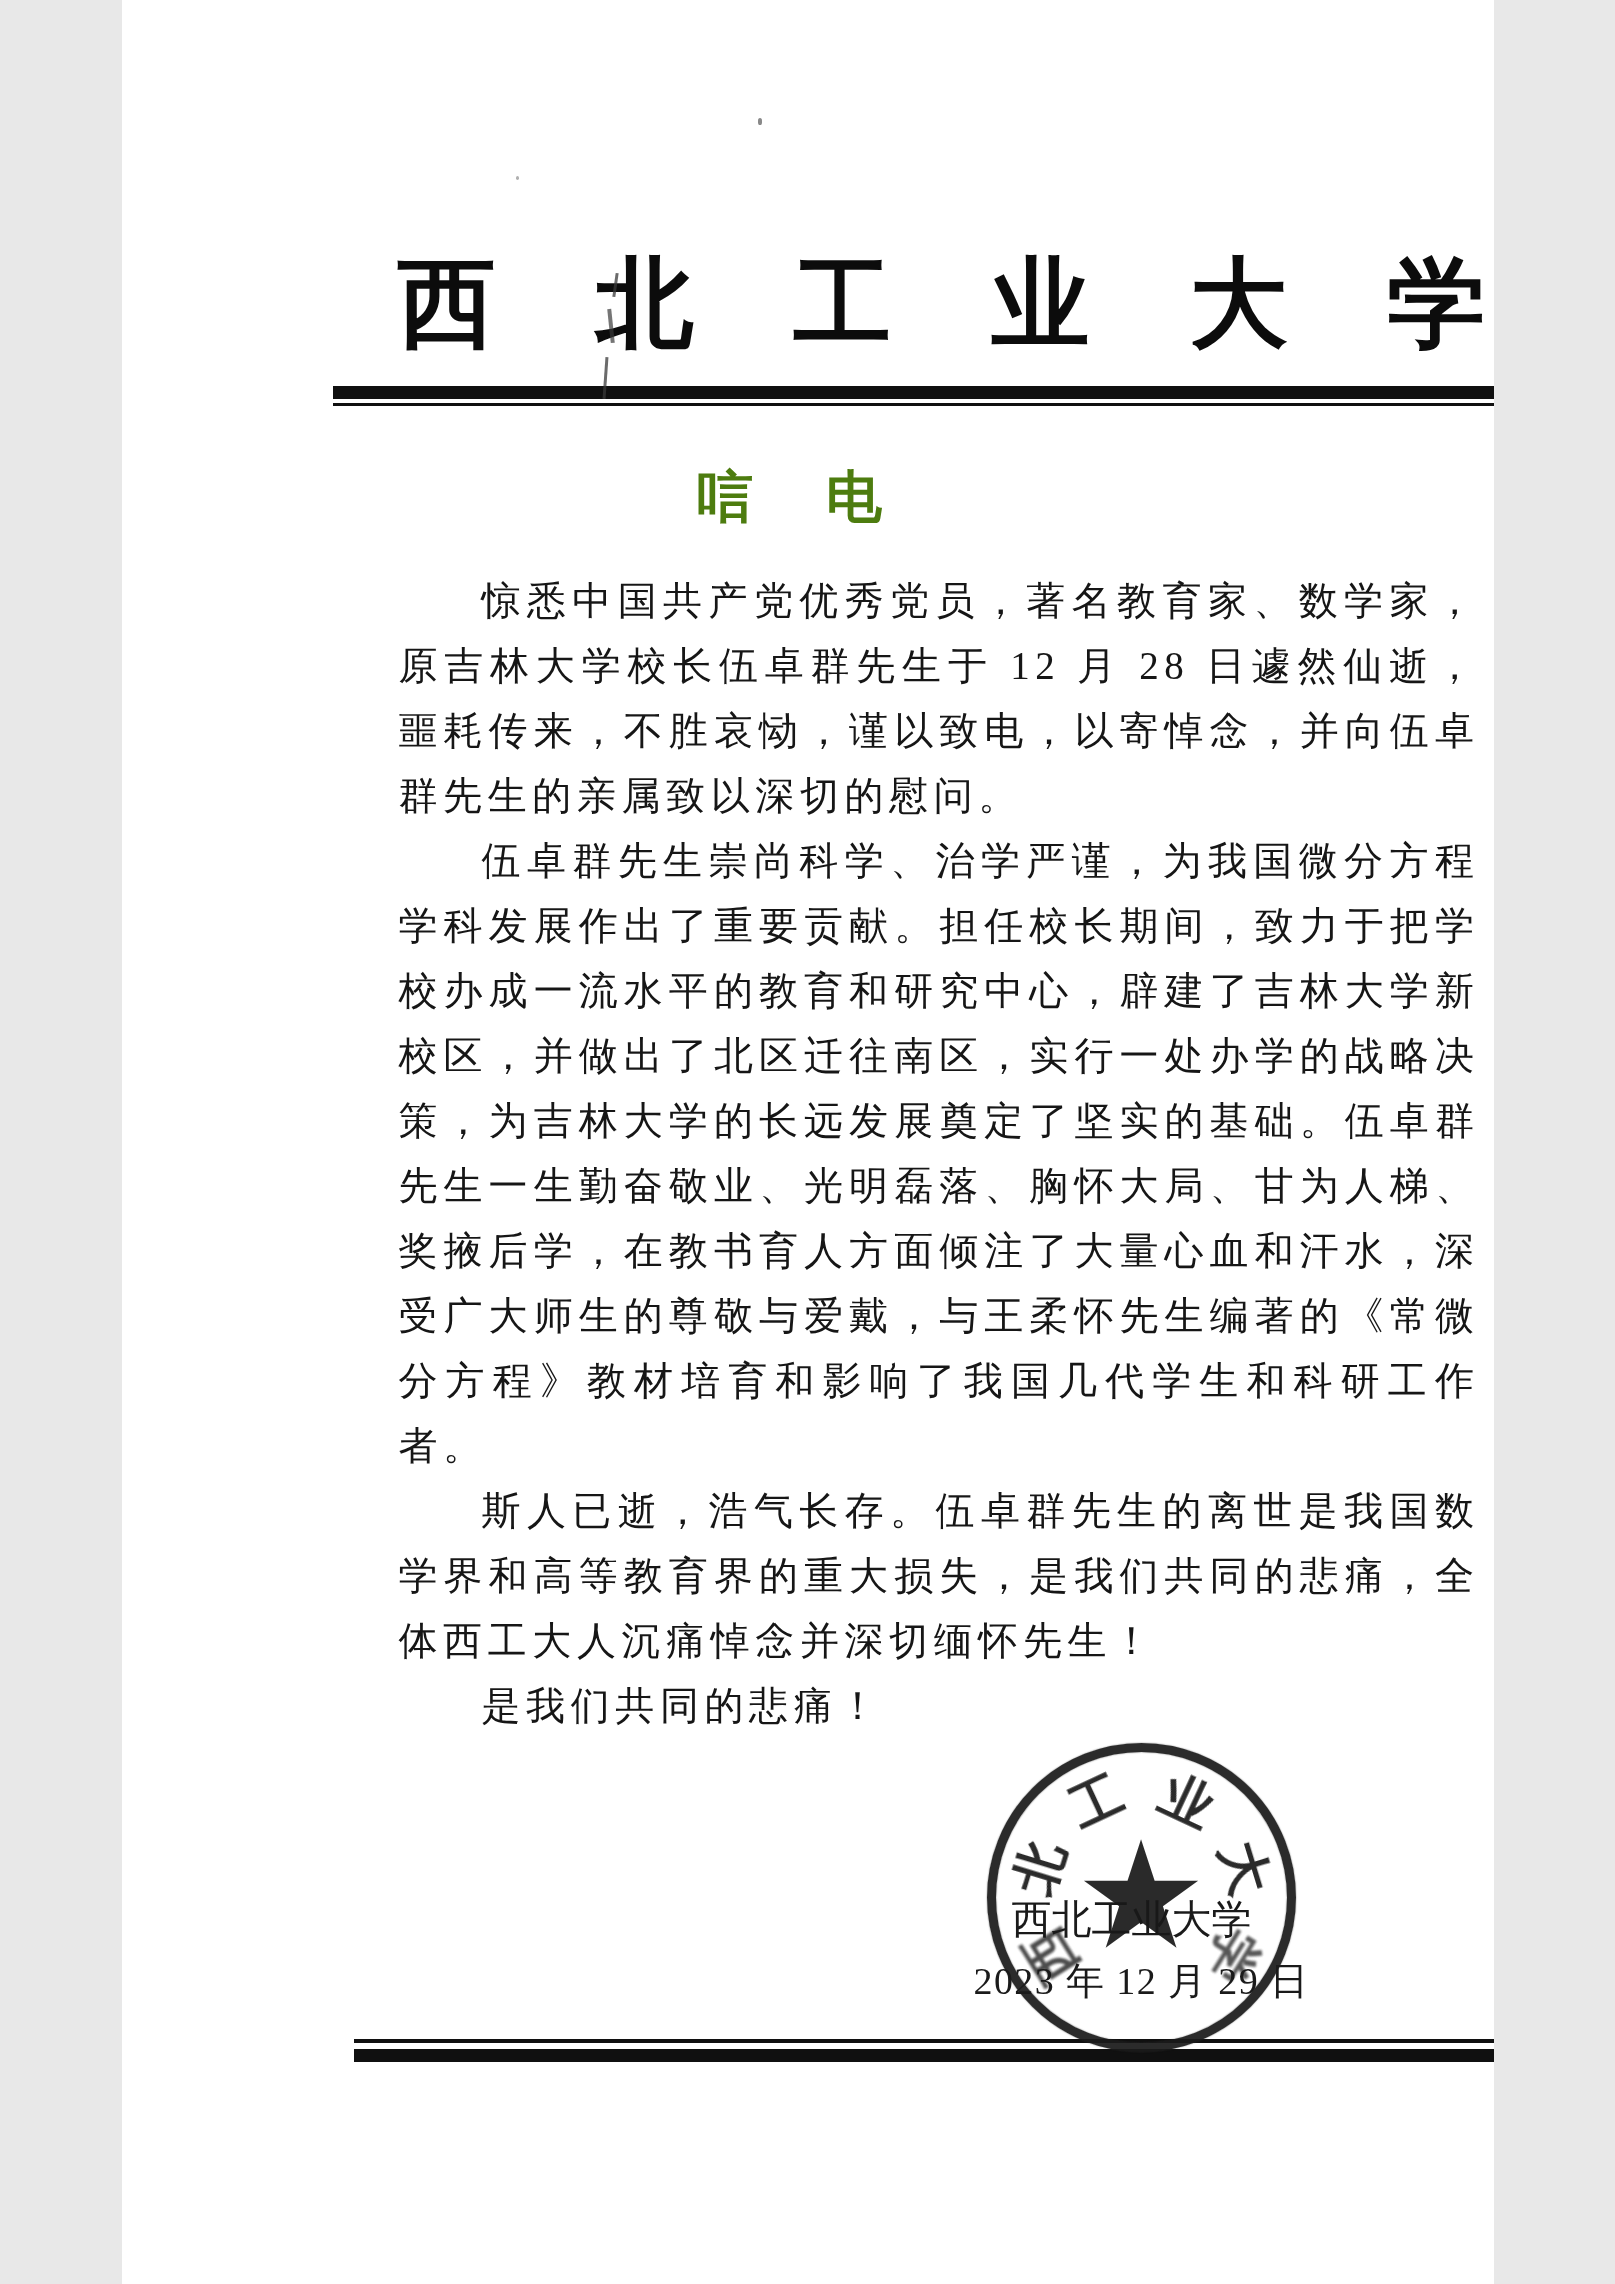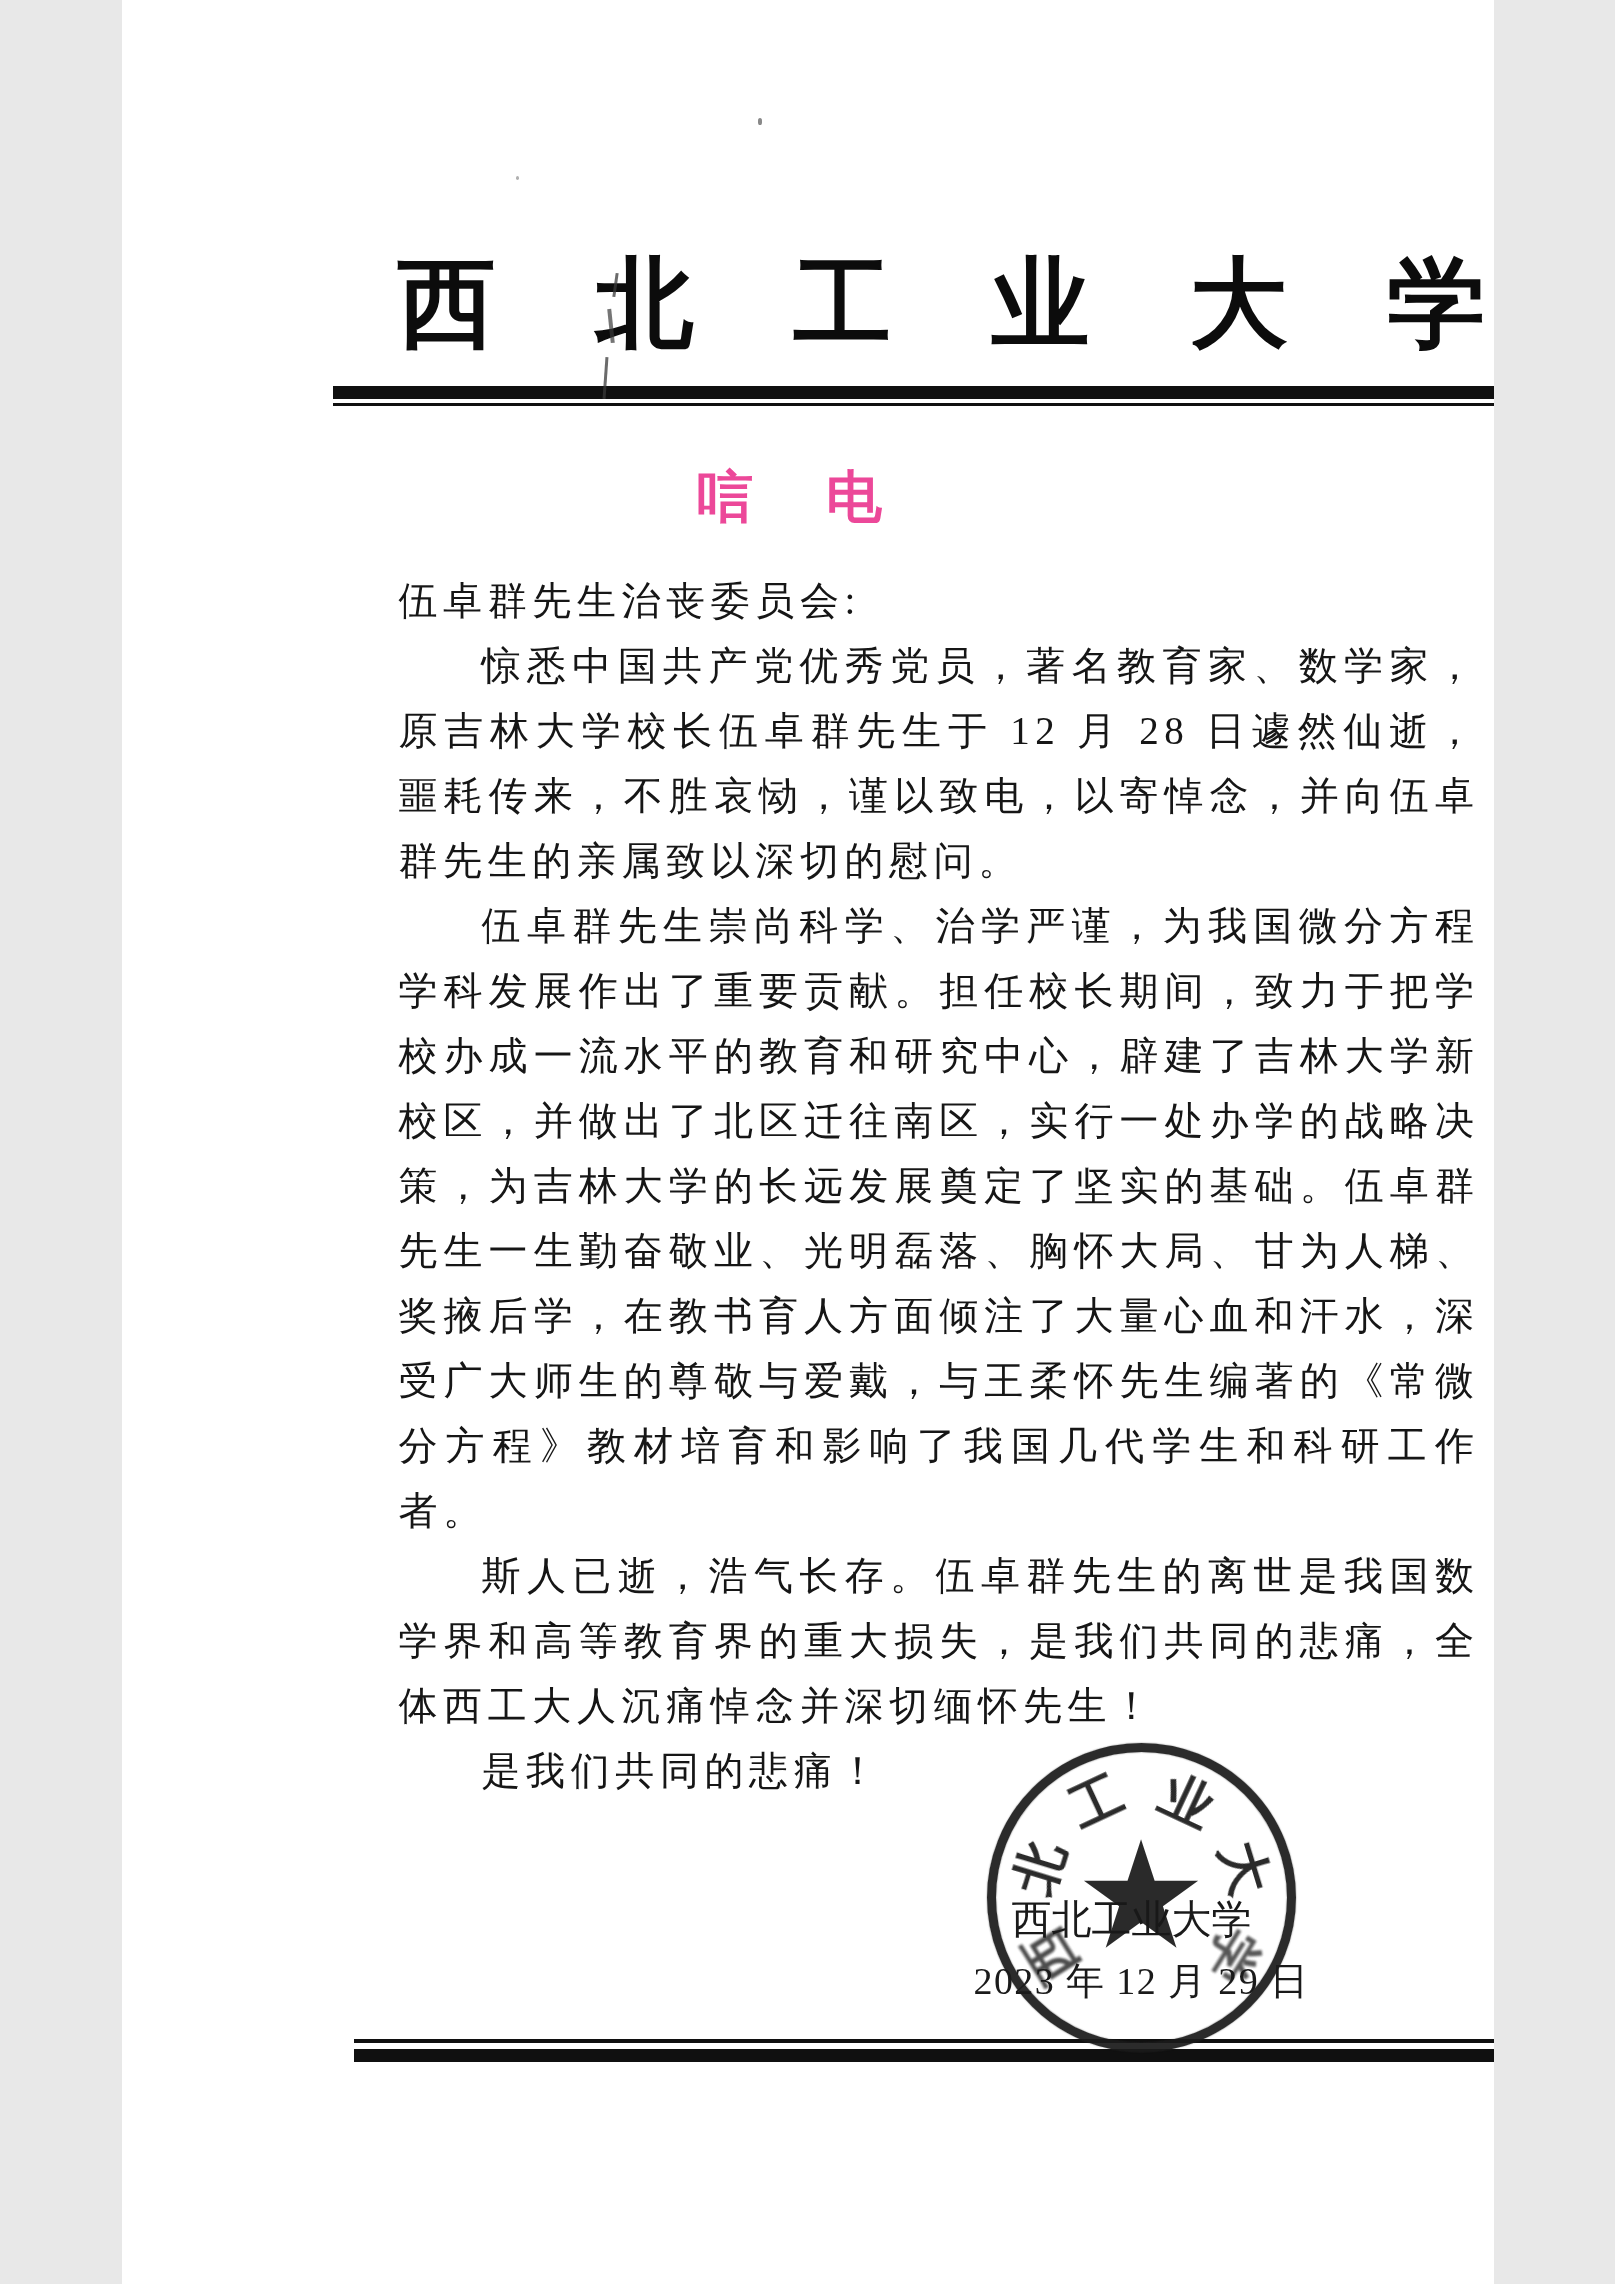--- a/index.html
+++ b/index.html
@@ -14,21 +14,21 @@
     font-size:98px; font-weight:bold; line-height:1;
     letter-spacing:100px; white-space:nowrap; color:#0c0c0c;
   }
   .rule-top{ position:absolute; left:211px; top:386px; width:1195px; }
   .rule-top .bar-thick{ height:12.7px; background:#101010; }
   .rule-top .bar-thin{ height:3.5px; background:#101010; margin-top:4.2px; }
   
   .doc-title{
     position:absolute; left:0; top:467px; width:100%; margin:0;
     text-align:center; font-size:56px; font-weight:bold; line-height:1.1;
-    letter-spacing:73px; text-indent:37px; color:#ec4899;
+    letter-spacing:73px; text-indent:37px; color:#4d7c0f;
   }
   
   .body-text{
     position:absolute; left:277px; top:568px; width:1081px;
     font-size:39px; line-height:65px; letter-spacing:5.6px;
     text-align:justify; color:#161616;
   }
   .body-text p{ margin:0; text-indent:83px; }
   .body-text p.salutation{ text-indent:0; }
   
@@ -86,21 +86,20 @@
   <div class="letterhead">西北工业大学</div>
 
   <div class="rule-top">
     <div class="bar-thick"></div>
     <div class="bar-thin"></div>
   </div>
 
   <h1 class="doc-title">唁电</h1>
 
   <div class="body-text">
-    <p class="salutation">伍卓群先生治丧委员会:</p>
     <p>惊悉中国共产党优秀党员，著名教育家、数学家，原吉林大学校长伍卓群先生于 12 月 28 日遽然仙逝，噩耗传来，不胜哀恸，谨以致电，以寄悼念，并向伍卓群先生的亲属致以深切的慰问。</p>
     <p>伍卓群先生崇尚科学、治学严谨，为我国微分方程学科发展作出了重要贡献。担任校长期间，致力于把学校办成一流水平的教育和研究中心，辟建了吉林大学新校区，并做出了北区迁往南区，实行一处办学的战略决策，为吉林大学的长远发展奠定了坚实的基础。伍卓群先生一生勤奋敬业、光明磊落、胸怀大局、甘为人梯、奖掖后学，在教书育人方面倾注了大量心血和汗水，深受广大师生的尊敬与爱戴，与王柔怀先生编著的《常微分方程》教材培育和影响了我国几代学生和科研工作者。</p>
     <p>斯人已逝，浩气长存。伍卓群先生的离世是我国数学界和高等教育界的重大损失，是我们共同的悲痛，全体西工大人沉痛悼念并深切缅怀先生！</p>
     <p>是我们共同的悲痛！</p>
   </div>
 
   <div class="sig-org">西北工业大学</div>
 
   <div class="sig-date">2023 年 12 月 29 日</div>
 

